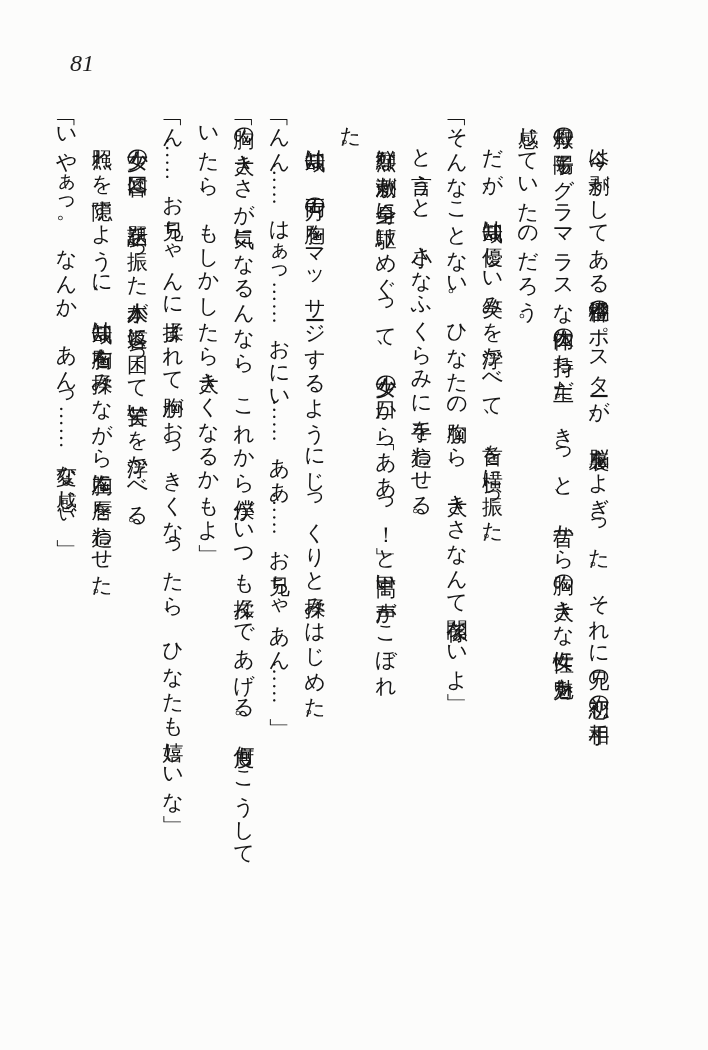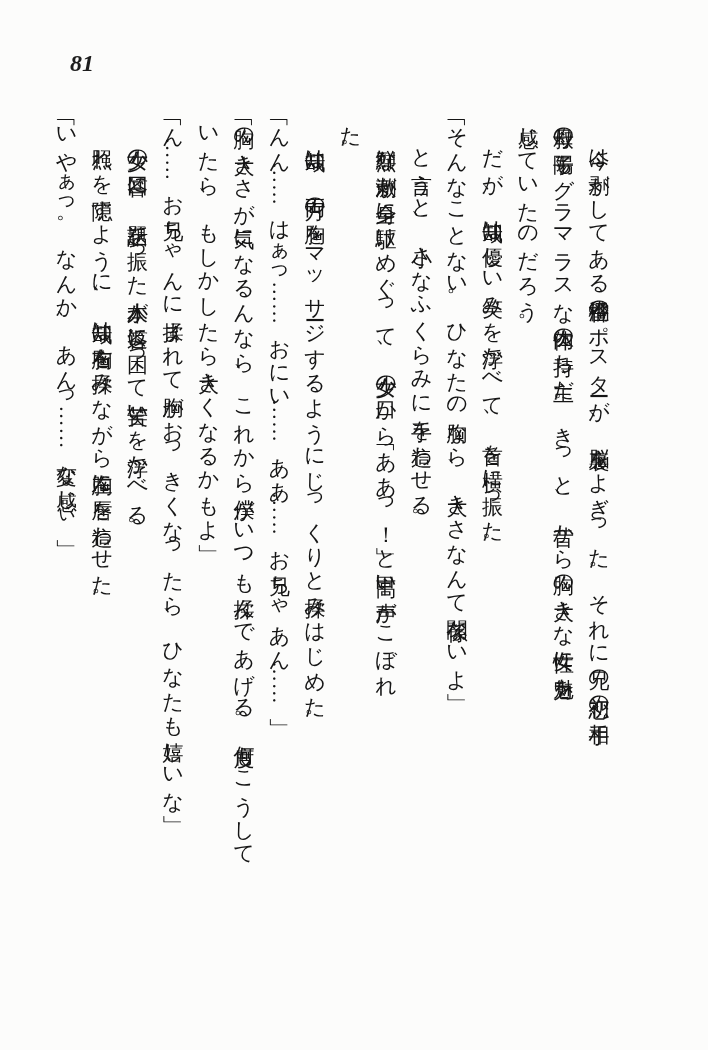--- a/index.html
+++ b/index.html
@@ -16,21 +16,20 @@
     font-family: "Liberation Serif", "DejaVu Serif", serif;
   }
   .page-number {
     position: absolute;
     left: 70px;
     top: 50px;
     font-family: "Liberation Serif", "DejaVu Serif", serif;
     font-style: italic;
     font-size: 24px;
     color: #1d1d1d;
-    font-weight: bold;
   }
   .text-block {
     position: absolute;
     top: 112px;
     right: 92px;
     width: 570px;
     height: 842px;
     writing-mode: vertical-rl;
     text-orientation: mixed;
     font-size: 21px;

